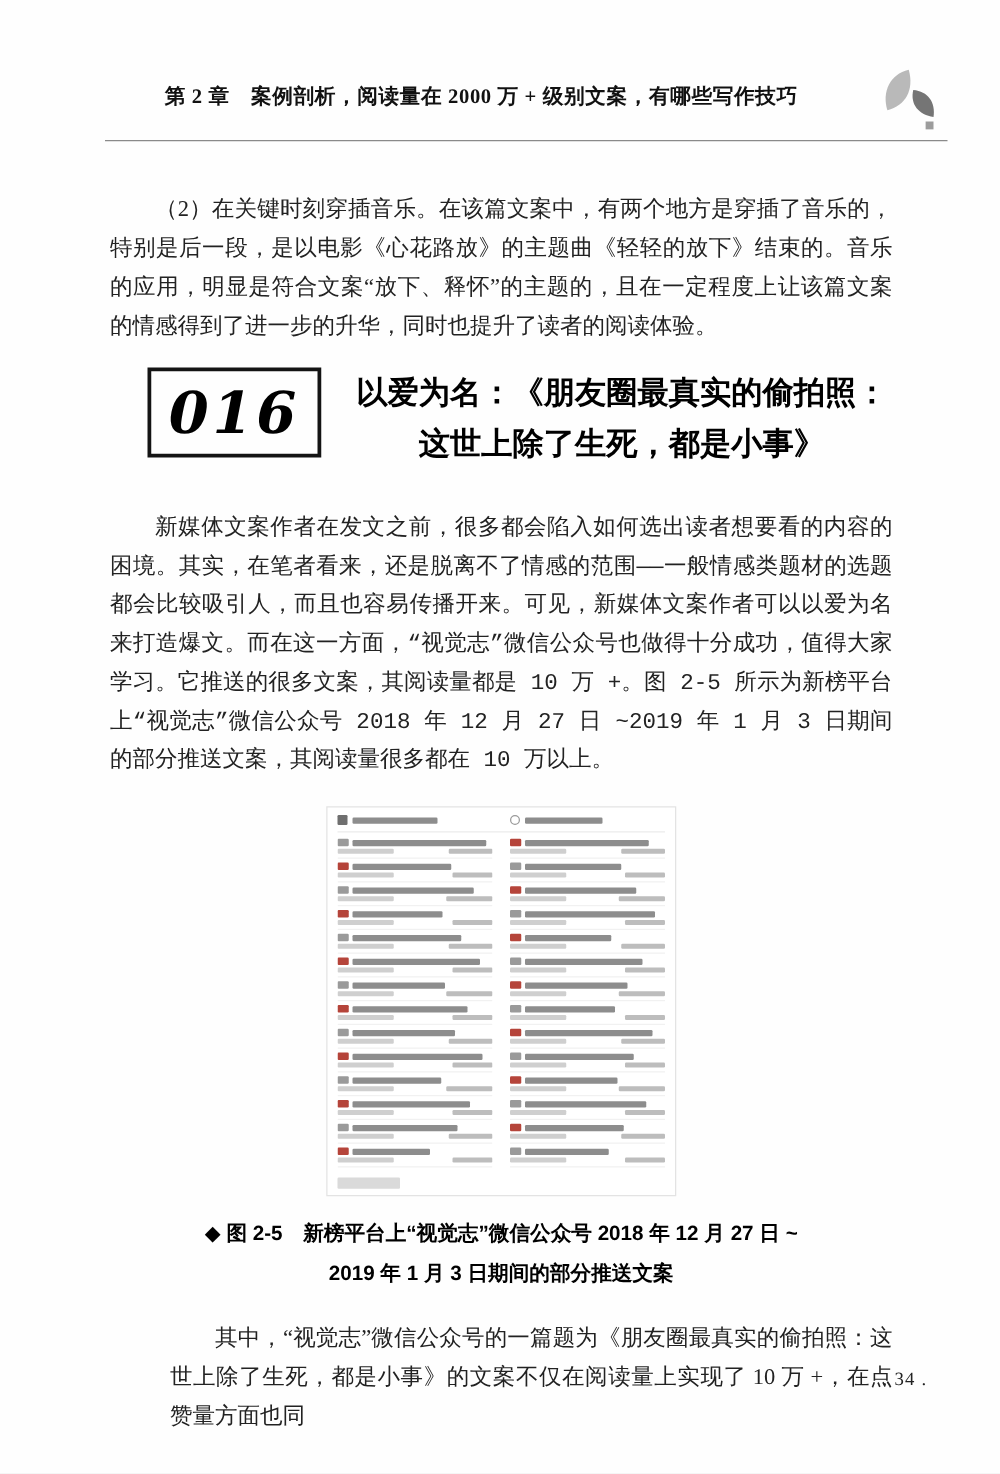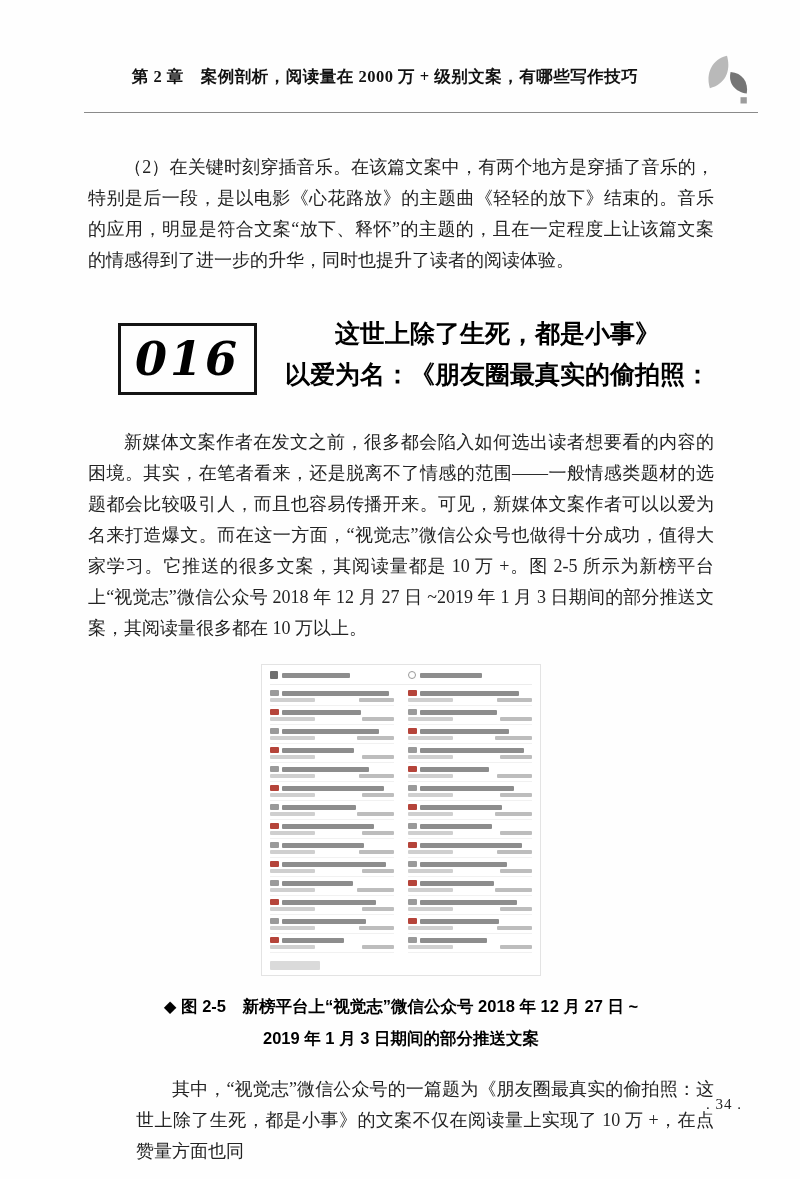--- a/index.html
+++ b/index.html
@@ -27,42 +27,42 @@
   .logo{position:absolute;top:52px;right:46px;width:54px;height:58px;}
   .content{position:absolute;top:152px;left:88px;width:626px;}
   p.body{
     margin:0;
     font-size:18px;line-height:31px;
     text-align:justify;
     text-indent:2em;
     color:#222;
   }
   .section-head{
-    display:flex;align-items:flex-end;gap:24px;
-    margin:37px 0 0 30px;
+    display:flex;align-items:flex-start;gap:24px;
+    margin:18px 0 0 30px;
   }
   .num-box{
     flex:none;
     border:3px solid #141414;
     padding:0 14px;
     font-family:"DejaVu Serif","Liberation Serif",serif;
     font-style:italic;font-weight:bold;
     font-size:46px;line-height:66px;
     letter-spacing:3px;color:#000;
   }
   .section-title{
     flex:1;
     text-align:center;
     font-family:"Liberation Sans","DejaVu Sans",sans-serif;
     font-weight:700;
     font-size:25px;line-height:41px;
     color:#000;
     margin-top:0;
   }
-  p.p2{margin-top:32px;}
+  p.p2{margin-top:32px;font-family:Liberation Mono, monospace;}
   
   .figure{
     width:280px;height:312px;
     margin:20px auto 0;
     background:#fff;
     border:1px solid #e3e3e3;
     box-sizing:border-box;
     padding:6px 8px 5px;
     display:flex;flex-direction:column;
   }
@@ -110,22 +110,22 @@
 
   <div class="header-rule"></div>
 
   <div class="content">
 
     <p class="body">（2）在关键时刻穿插音乐。在该篇文案中，有两个地方是穿插了音乐的，特别是后一段，是以电影《心花路放》的主题曲《轻轻的放下》结束的。音乐的应用，明显是符合文案“放下、释怀”的主题的，且在一定程度上让该篇文案的情感得到了进一步的升华，同时也提升了读者的阅读体验。</p>
 
     <div class="section-head">
       <div class="num-box">016</div>
       <div class="section-title">
+        <div>以爱为名：《朋友圈最真实的偷拍照：</div>
         <div>这世上除了生死，都是小事》</div>
-        <div>以爱为名：《朋友圈最真实的偷拍照：</div>
       </div>
     </div>
 
     <p class="body p2">新媒体文案作者在发文之前，很多都会陷入如何选出读者想要看的内容的困境。其实，在笔者看来，还是脱离不了情感的范围——一般情感类题材的选题都会比较吸引人，而且也容易传播开来。可见，新媒体文案作者可以以爱为名来打造爆文。而在这一方面，“视觉志”微信公众号也做得十分成功，值得大家学习。它推送的很多文案，其阅读量都是 10 万 +。图 2-5 所示为新榜平台上“视觉志”微信公众号 2018 年 12 月 27 日 ~2019 年 1 月 3 日期间的部分推送文案，其阅读量很多都在 10 万以上。</p>
 
     <div class="figure">
       <div class="f-tabs">
         <div class="f-tab">
           <span class="f-ticon sq"></span>
           <span class="bar" style="width:55%"></span>

